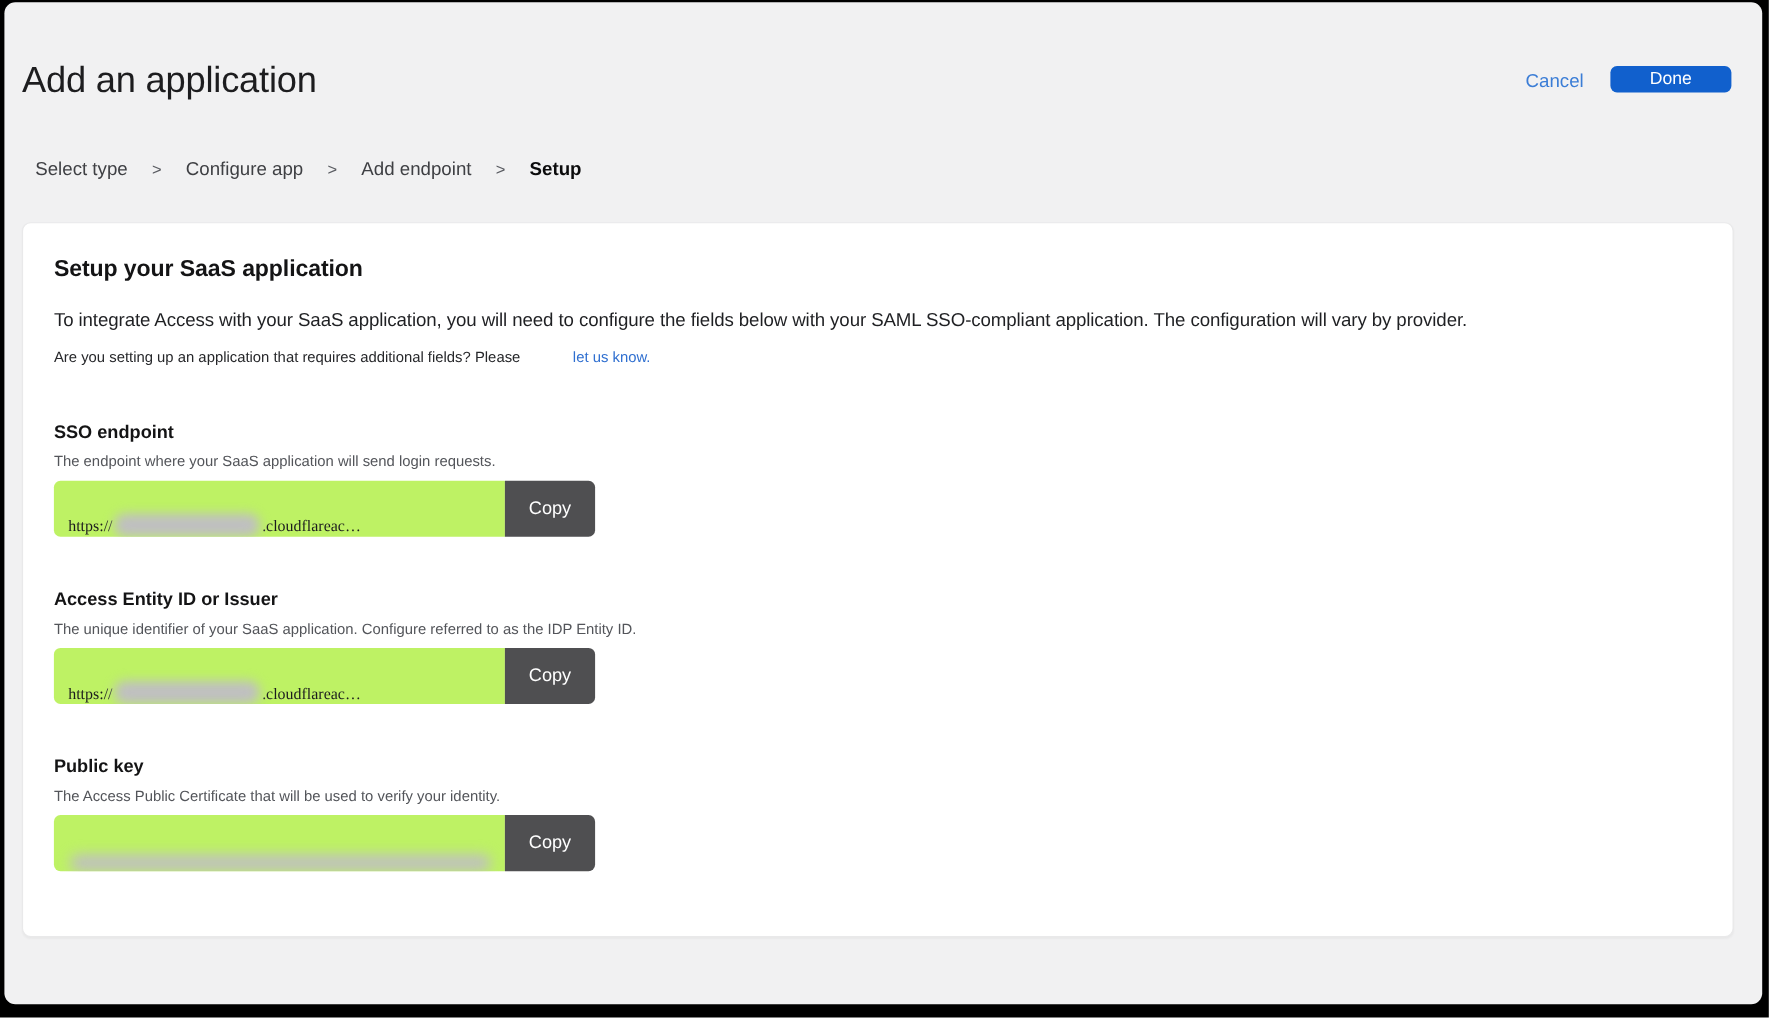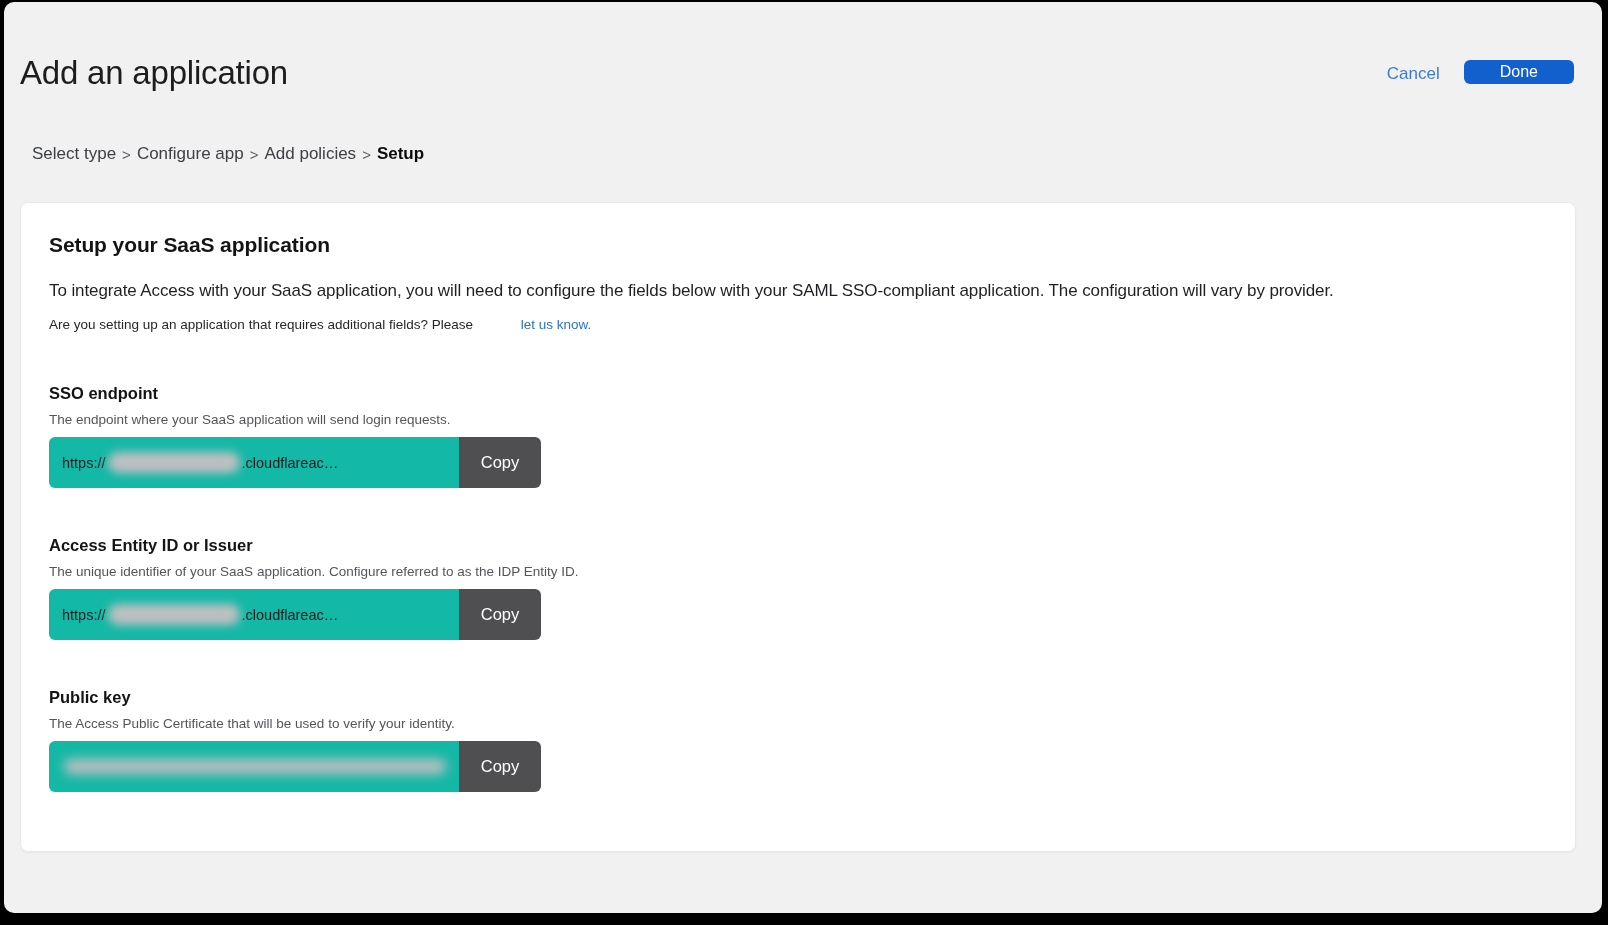--- a/index.html
+++ b/index.html
@@ -50,21 +50,21 @@
     border: none;
     border-radius: 6px;
     padding: 3px 36px;
     cursor: pointer;
     font-family: "Liberation Sans", sans-serif;
   }
   
   .breadcrumb {
     display: flex;
     align-items: center;
-    gap: 6px;
+    gap: 22px;
     padding: 52px 0 0 28px;
     font-size: 17px;
   }
   .crumb { color: #3f4044; cursor: pointer; }
   .crumb-sep { color: #5b5d63; font-size: 15px; }
   .crumb.active { color: #0b0b0c; font-weight: 700; }
   
   .card {
     background: #ffffff;
     border: 1px solid #e9e9ea;
@@ -112,26 +112,26 @@
   .field-row {
     margin-top: 10px;
     display: flex;
     align-items: stretch;
     width: 492px;
     height: 51px;
     border-radius: 6px;
   }
   .field-value {
     flex: 1;
-    background: #14b8a6;
+    background: #bef264;
     border-radius: 6px 0 0 6px;
     display: flex;
-    align-items: center;
+    align-items: flex-end;
     padding-left: 13px;
-    font-family: Liberation Sans, sans-serif;
+    font-family: Liberation Serif, serif;
     font-size: 14.5px;
     color: #1c1c1e;
     white-space: nowrap;
     overflow: hidden;
   }
   .redacted-blob {
     display: inline-block;
     height: 21px;
     width: 132px;
     margin: 0 2px;
@@ -169,21 +169,21 @@
       <button class="cancel-link">Cancel</button>
       <button class="done-btn">Done</button>
     </div>
   </div>
 
   <nav class="breadcrumb">
     <span class="crumb">Select type</span>
     <span class="crumb-sep">&gt;</span>
     <span class="crumb">Configure app</span>
     <span class="crumb-sep">&gt;</span>
-    <span class="crumb">Add policies</span>
+    <span class="crumb">Add endpoint</span>
     <span class="crumb-sep">&gt;</span>
     <span class="crumb active">Setup</span>
   </nav>
 
   <section class="card">
     <h2 class="card-heading">Setup your SaaS application</h2>
     <p class="card-intro">To integrate Access with your SaaS application, you will need to configure the fields below with your SAML SSO-compliant application. The configuration will vary by provider.</p>
     <p class="card-help"><span>Are you setting up an application that requires additional fields? Please </span><a class="help-link">let us know.</a></p>
 
     <div class="field-section first">

